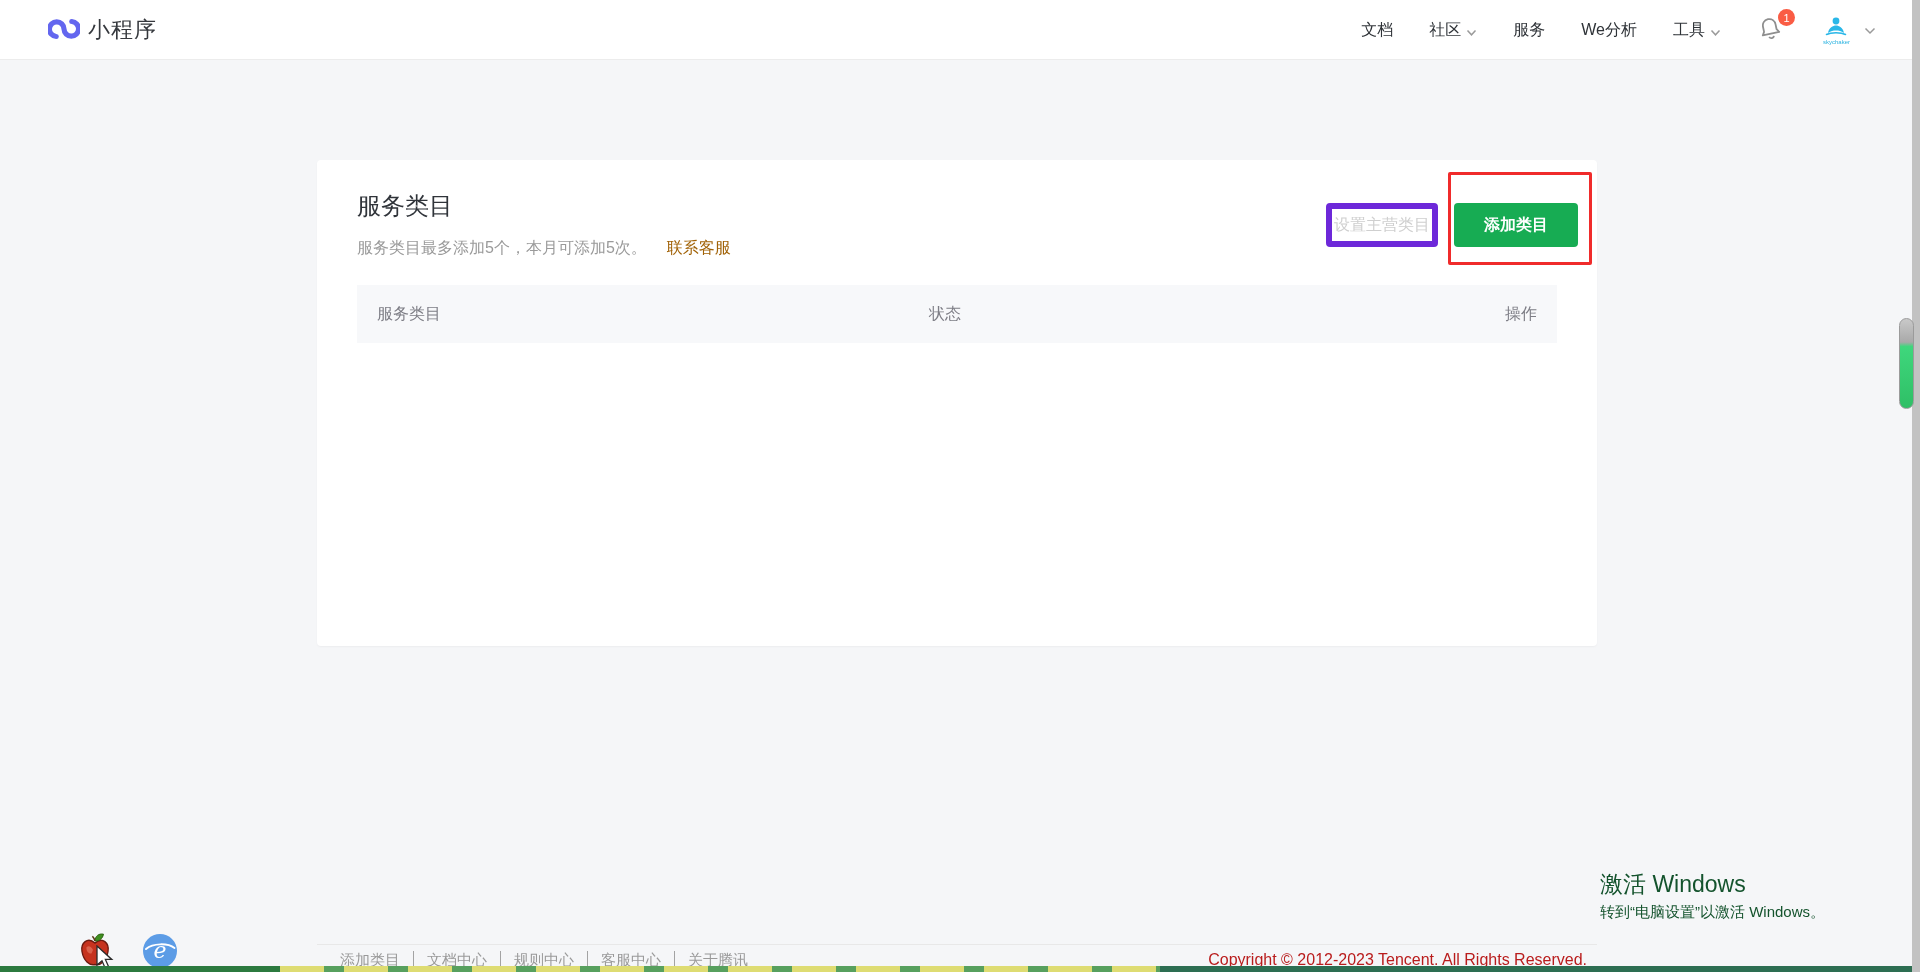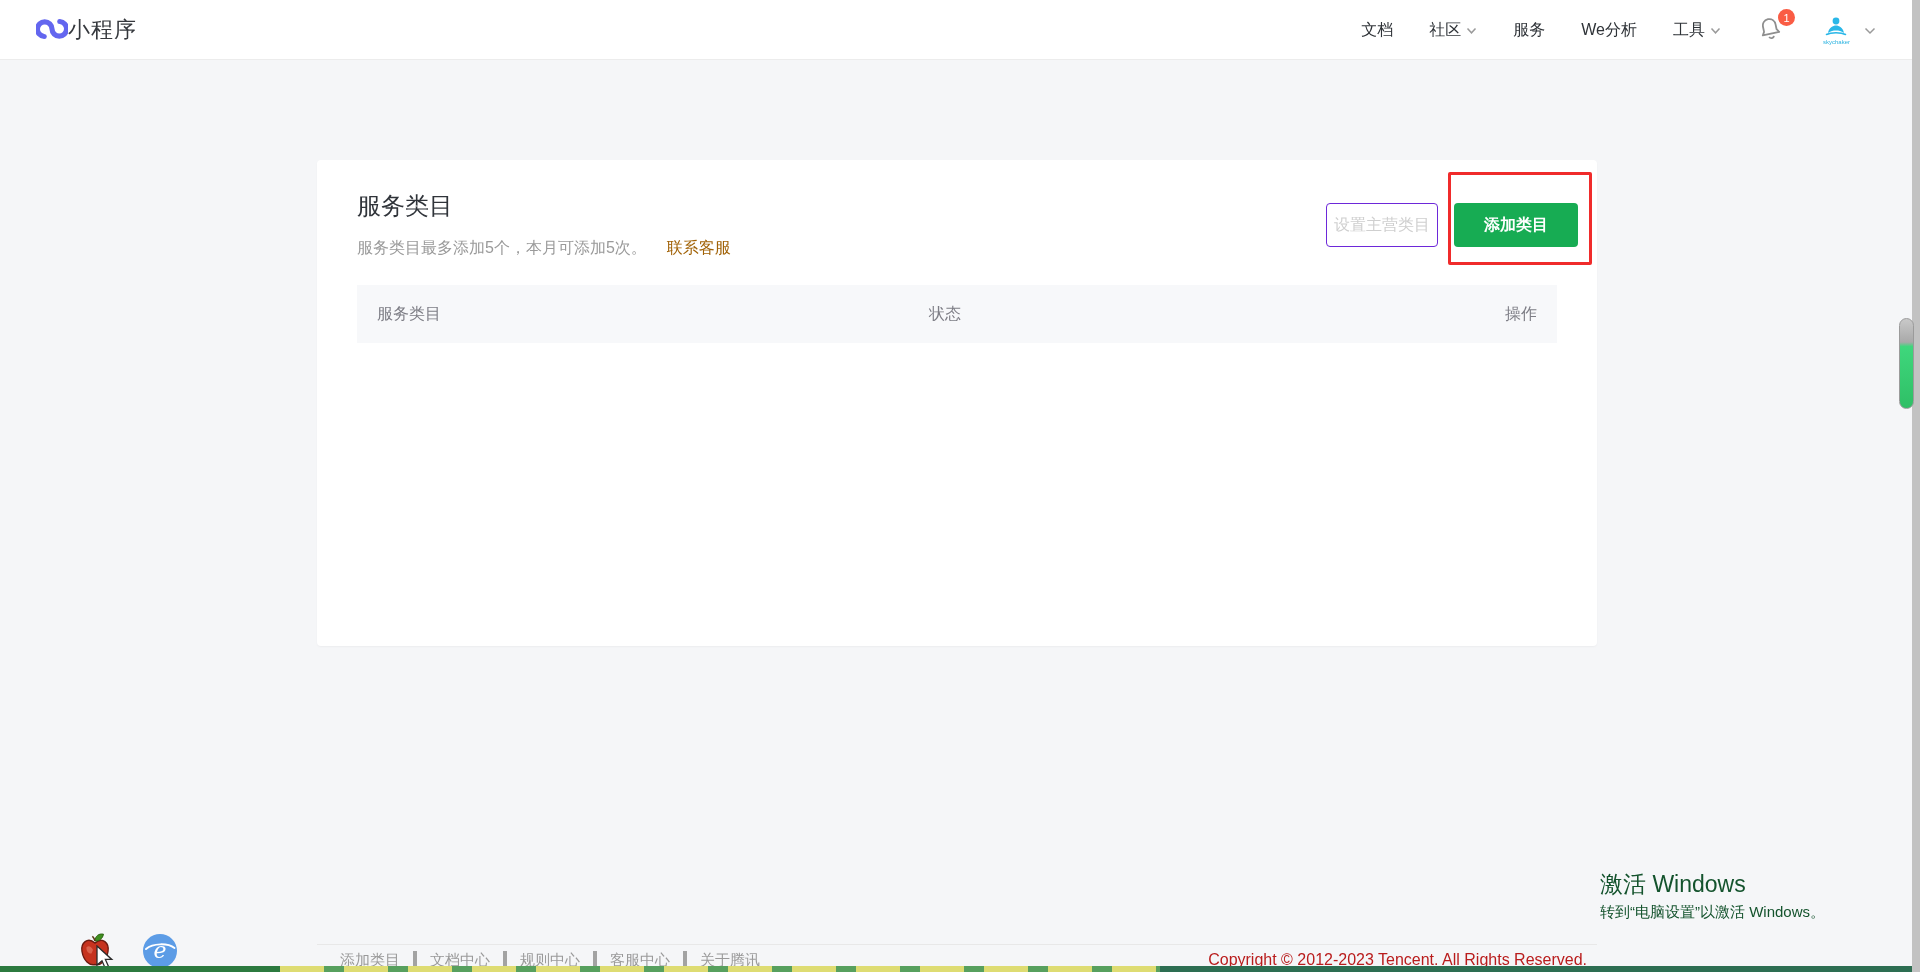--- a/index.html
+++ b/index.html
@@ -9,27 +9,27 @@
     background:#f5f6f8;
     font-family:"Liberation Sans","DejaVu Sans",sans-serif;
     color:#333;
   }
   
   .topbar {
     position:absolute; left:0; top:0; width:1920px; height:60px;
     background:#fff; border-bottom:1px solid #ececec;
     display:flex; align-items:center;
   }
-  .brand { display:flex; align-items:center; padding-left:36px; }
+  .brand { display:flex; align-items:center; gap:8px; padding-left:48px; }
   .brand-name { font-size:22px; color:#35383d; letter-spacing:1px; }
   .topnav {
     position:absolute; right:44px; top:0; height:60px;
     display:flex; align-items:center; gap:36px;
   }
-  .nav-item { display:flex; align-items:center; gap:5px; font-size:16px; color:#2f3338; cursor:pointer; }
+  .nav-item { display:flex; align-items:flex-end; gap:5px; font-size:16px; color:#2f3338; cursor:pointer; }
   .chev { display:inline-block; }
   .bell-wrap { position:relative; width:30px; height:30px; }
   .badge {
     position:absolute; top:-6px; right:-8px; min-width:17px; height:17px;
     background:#fa5c44; border-radius:9px; color:#fff; font-size:11px;
     display:flex; align-items:center; justify-content:center; padding:0 4px;
   }
   .avatar-wrap { display:flex; align-items:center; gap:14px; }
   .avatar { display:flex; flex-direction:column; align-items:center; line-height:1; }
   .avatar-label { font-size:6px; color:#2bb3e0; margin-top:1px; letter-spacing:0; }
@@ -40,21 +40,21 @@
   }
   .card-title { position:absolute; left:40px; top:30px; font-size:24px; color:#30343a; font-weight:400; }
   .card-desc  { position:absolute; left:40px; top:78px; font-size:16px; color:#9a9a9a; }
   .card-desc a { color:#a16207; text-decoration:none; margin-left:20px; }
   .btn {
     position:absolute; top:43px; height:44px; border-radius:4px;
     font-size:16px; display:flex; align-items:center; justify-content:center; cursor:pointer;
   }
   .btn-ghost {
     right:159px; width:112px;
-    background:#fff; border:1px solid #6d28d9; color:#cfcfcf;
+    background:#fff; border:6px solid #6d28d9; color:#cfcfcf;
   }
   .btn-green {
     right:19px; width:124px;
     background:#17ac53; border:none; color:#fff; font-weight:bold;
   }
   .red-box {
     position:absolute; left:1131px; top:12px; width:144px; height:93px;
     border:3px solid #f02b2b; border-radius:2px; pointer-events:none;
   }
   .table-head {
@@ -66,21 +66,21 @@
   .th-2 { left:572px; }
   .th-3 { right:20px; }
   .empty-text {
     position:absolute; left:0; top:298px; width:100%;
     text-align:center; font-size:16px; color:#9c9c9c;
   }
   
   .footer-line { position:absolute; left:317px; top:944px; width:1280px; border-top:1px solid #e8e8e8; }
   .f-links { position:absolute; left:327px; top:951px; font-size:15px; color:#9a9a9a; display:flex; }
   .f-links span { padding:0 13px; cursor:pointer; }
-  .f-links span + span { border-left:4px solid #a3a3a3; }
+  .f-links span + span { border-left:1px solid #a3a3a3; }
   .copyright { position:absolute; top:951px; right:333px; font-size:16px; color:#b91c1c; }
   
   .watermark { position:absolute; left:1600px; top:869px; color:#14532d; }
   .wm-1 { font-size:23px; }
   .wm-2 { font-size:15px; margin-top:3px; }
   
   .apple-icon { position:absolute; left:76px; top:930px; }
   .cursor-icon { position:absolute; left:95px; top:945px; }
   .ie-icon { position:absolute; left:142px; top:933px; }
   .excel-strip { position:absolute; left:0; bottom:0; width:1920px; height:6px; background:#2c7a3f; }

